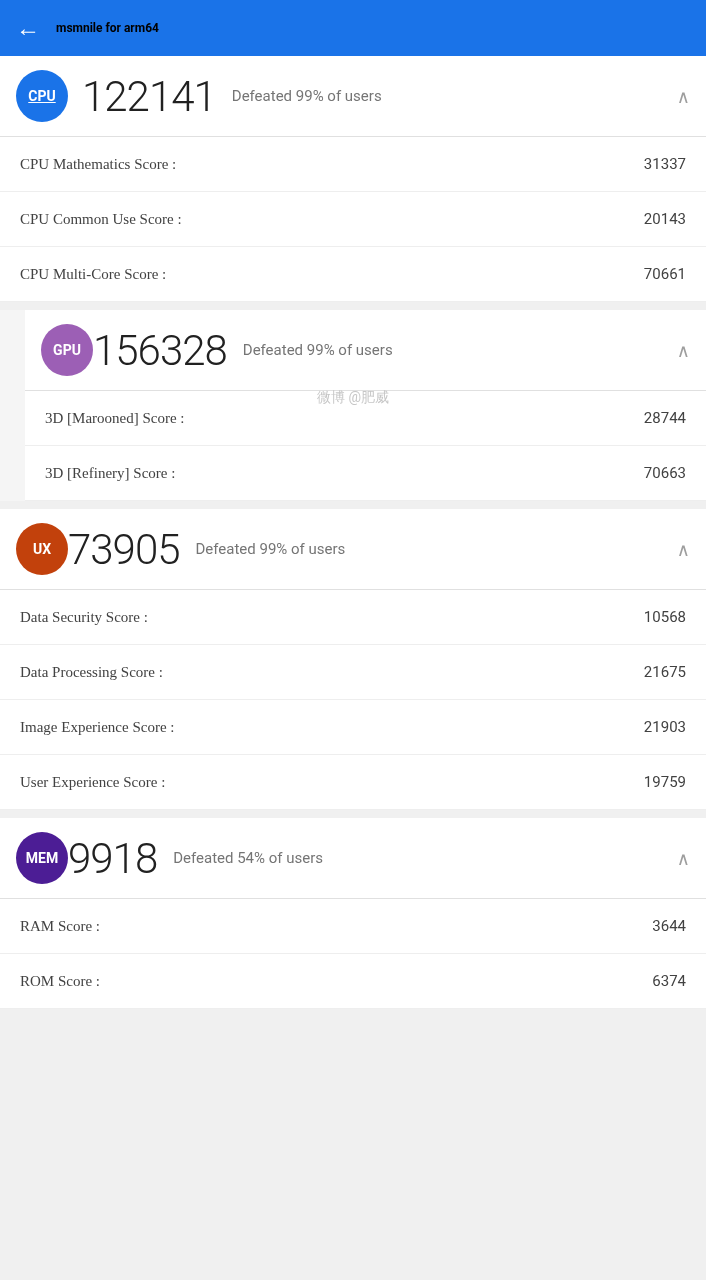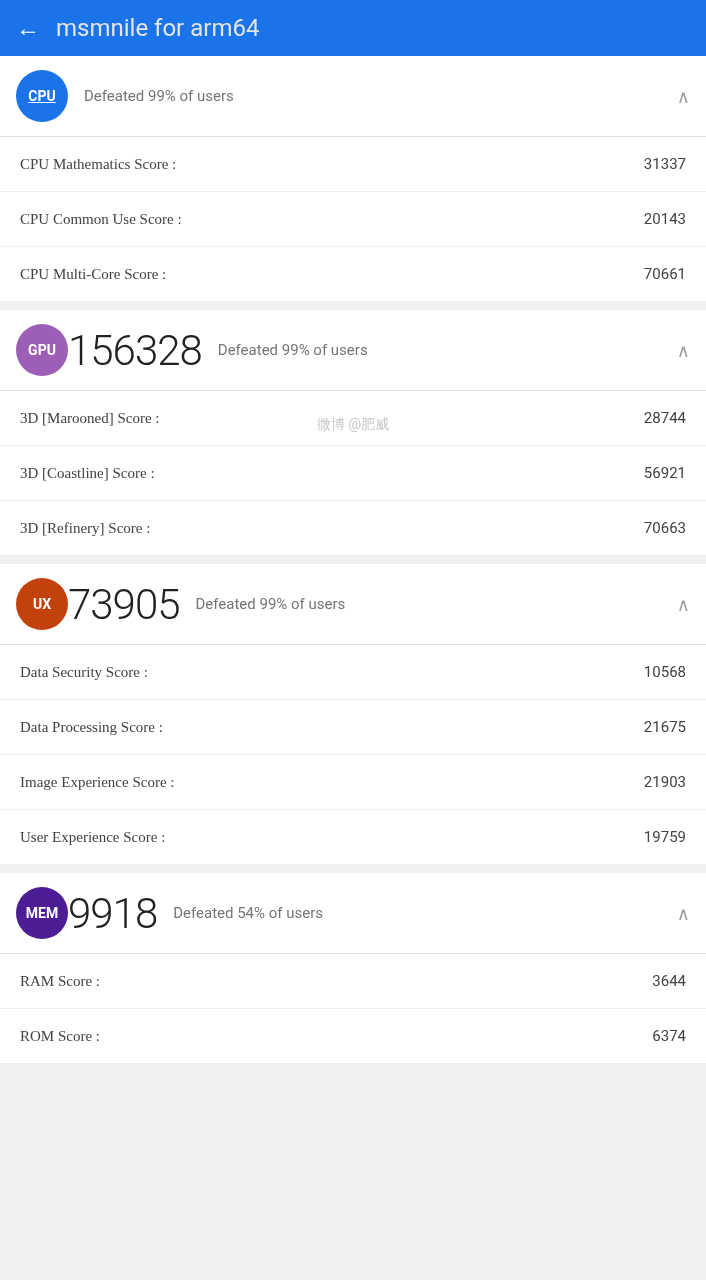--- a/index.html
+++ b/index.html
@@ -20,23 +20,23 @@
       padding: 0 16px;
       height: 56px;
     }
     .header-back {
       color: white;
       font-size: 24px;
       margin-right: 16px;
       cursor: pointer;
     }
     .header-title {
-      color: #e5e5e5;
-      font-size: 24px;
-      font-weight: 400;
+      color: #000000;
+      font-size: 12px;
+      font-weight: 700;
     }
 
     
     .section {
       background: #f5f5f5;
       margin-bottom: 8px;
     }
 
     
     .score-header {
@@ -143,57 +143,54 @@
 <div class="header">
   <span class="header-back">←</span>
   <span class="header-title">msmnile for arm64</span>
 </div>
 
 <div class="section">
   <div class="cpu-top-row">
     <div class="cpu-badge">
       <span>CPU</span>
     </div>
+    <span class="cpu-score-number">122141</span>
     <span class="cpu-defeated">Defeated 99% of users</span>
     <span class="chevron">∧</span>
   </div>
 
   <div id="cpu-details">
       <div class="detail-row">
         <span class="detail-label">CPU Mathematics Score :</span>
         <span class="detail-value">31337</span>
       </div>
       <div class="detail-row">
         <span class="detail-label">CPU Common Use Score :</span>
         <span class="detail-value">20143</span>
       </div>
       <div class="detail-row">
         <span class="detail-label">CPU Multi-Core Score :</span>
         <span class="detail-value">70661</span>
       </div>
     </div>
 </div>
 
-<div class="section gpu-section" style="position: relative;">
+<div class="section gpu-section" style="position: relative; padding-left: 25px;">
   <div class="score-header">
     <div class="badge badge-gpu">
       <span>GPU</span>
     </div>
     <span class="score-number">156328</span>
     <span class="score-defeated">Defeated 99% of users</span>
     <span class="chevron">∧</span>
   </div>
   <div id="gpu-details">
       <div class="detail-row">
         <span class="detail-label">3D [Marooned] Score :</span>
         <span class="detail-value">28744</span>
-      </div>
-      <div class="detail-row">
-        <span class="detail-label">3D [Coastline] Score :</span>
-        <span class="detail-value">56921</span>
       </div>
       <div class="detail-row">
         <span class="detail-label">3D [Refinery] Score :</span>
         <span class="detail-value">70663</span>
       </div>
     </div>
 <div style="position: absolute; text-align: center; color: rgba(160, 160, 160, 0.6); font-size: 14px; padding: 4px 0px; margin-top: -8px; top: 50%; left: 50%; transform: translate(-50%, -50%); pointer-events: none; z-index: 10;">微博 @肥威</div>
   </div>
 
 <div class="section">

